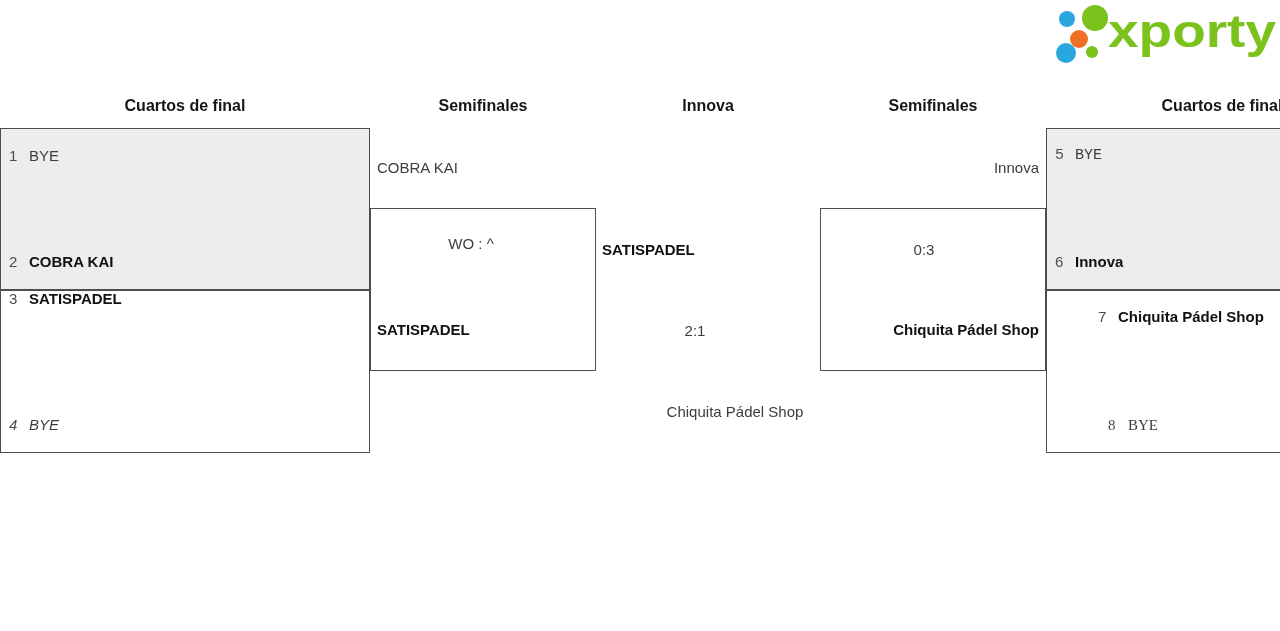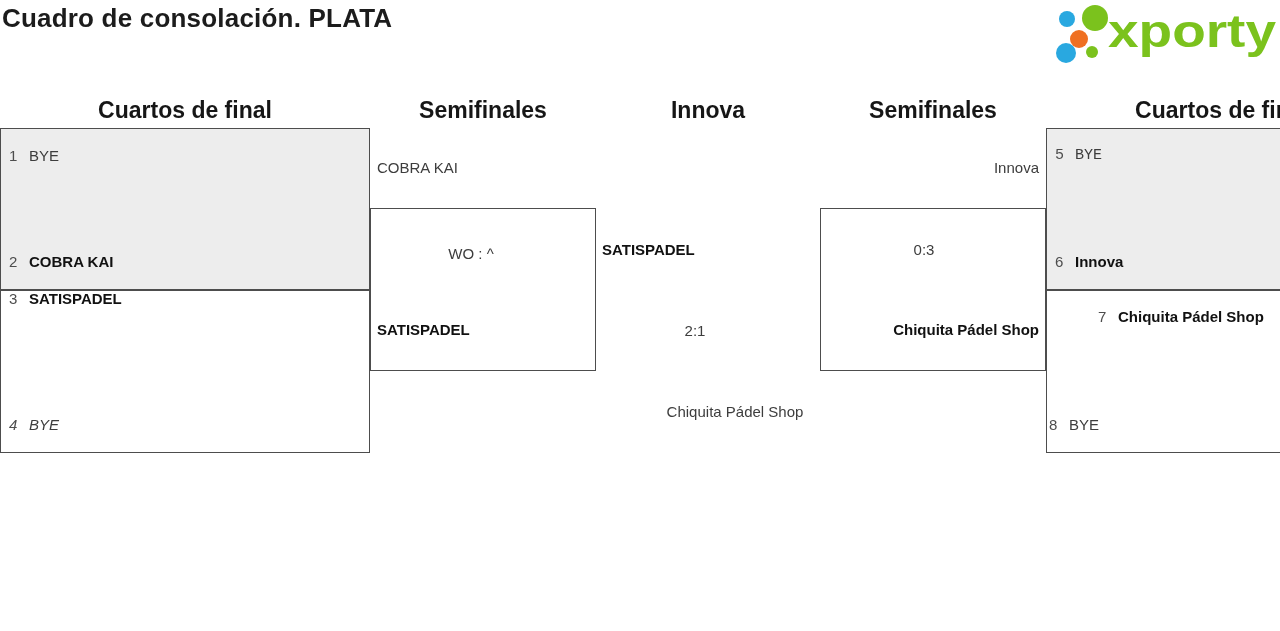--- a/index.html
+++ b/index.html
@@ -15,21 +15,21 @@
 
   
   .title-block { left:2px; top:1px; line-height:34px; }
   .title-line { font-size:26px; font-weight:700; color:#1c1c1c; letter-spacing:0.2px; white-space:nowrap; }
 
   .logo-svg { left:1046px; top:3px; }
 
   
   .round-header {
     top:97px;
-    font-size:23px; font-weight:600; color:#161616;
+    font-size:16px; font-weight:600; color:#161616;
     transform:translateX(-50%);
     white-space:nowrap;
   }
 
   
   .match-box {
     position:absolute;
     border:1px solid #4d4d4d;
     box-sizing:border-box;
     background:transparent;
@@ -59,21 +59,20 @@
     white-space:nowrap;
   }
   .sf-team { position:absolute; font-size:15px; line-height:16px; color:#3d3d3d; white-space:nowrap; }
   .align-right { text-align:right; }
   .align-center { text-align:center; }
 </style>
 </head>
 <body>
 
 <div class="abs title-block">
-  <div class="title-line">Cuadro de consolación. PLATA</div>
 </div>
 
 <svg class="abs logo-svg" width="234" height="66" viewBox="0 0 234 66" xmlns="http://www.w3.org/2000/svg">
   <circle cx="21" cy="16" r="8" fill="#29a8e0"></circle>
   <circle cx="49" cy="15" r="13" fill="#7bc21d"></circle>
   <circle cx="33" cy="36" r="9" fill="#ef7022"></circle>
   <circle cx="20" cy="50" r="10" fill="#29a8e0"></circle>
   <circle cx="46" cy="49" r="6" fill="#7bc21d"></circle>
   <text x="62" y="44" font-size="46" font-weight="bold" fill="#7bc21d" font-family="Liberation Sans, sans-serif" textLength="168" lengthAdjust="spacingAndGlyphs">xporty</text>
 </svg>
@@ -98,35 +97,35 @@
   <span class="seed">2</span><span class="team-name winner">COBRA KAI</span>
 </div>
 <div class="team-row" style="left:9px; top:291px;">
   <span class="seed">3</span><span class="team-name winner">SATISPADEL</span>
 </div>
 <div class="team-row" style="left:9px; top:417px;font-style:italic;">
   <span class="seed">4</span><span class="team-name">BYE</span>
 </div>
 
 <div class="sf-team" style="left:377px; top:160px;">COBRA KAI</div>
-<div class="score-text" style="left:370px; top:246px; width:202px;">WO : ^</div>
+<div class="score-text" style="left:370px; top:236px; width:202px;">WO : ^</div>
 <div class="sf-team winner" style="left:377px; top:322px;">SATISPADEL</div>
 
 <div class="sf-team winner" style="left:602px; top:242px;">SATISPADEL</div>
 <div class="score-text" style="left:595px; top:323px; width:200px;">2:1</div>
 <div class="sf-team align-center" style="left:585px; top:404px; width:300px;">Chiquita Pádel Shop</div>
 
 <div class="sf-team align-right" style="left:820px; top:160px; width:219px;">Innova</div>
 <div class="score-text" style="left:820px; top:242px; width:208px;">0:3</div>
 <div class="sf-team winner align-right" style="left:820px; top:322px; width:219px;">Chiquita Pádel Shop</div>
 
 <div class="team-row" style="left:1055px; top:148px;font-family:Liberation Mono, monospace;">
   <span class="seed">5</span><span class="team-name">BYE</span>
 </div>
 <div class="team-row" style="left:1055px; top:254px;">
   <span class="seed">6</span><span class="team-name winner">Innova</span>
 </div>
 <div class="team-row" style="left:1098px; top:309px;">
   <span class="seed">7</span><span class="team-name winner">Chiquita Pádel Shop</span>
 </div>
-<div class="team-row" style="left:1049px; top:417px;">
+<div class="team-row" style="left:1108px; top:417px;font-family:Liberation Serif, serif;">
   <span class="seed">8</span><span class="team-name">BYE</span>
 </div>
 
 </body></html>

